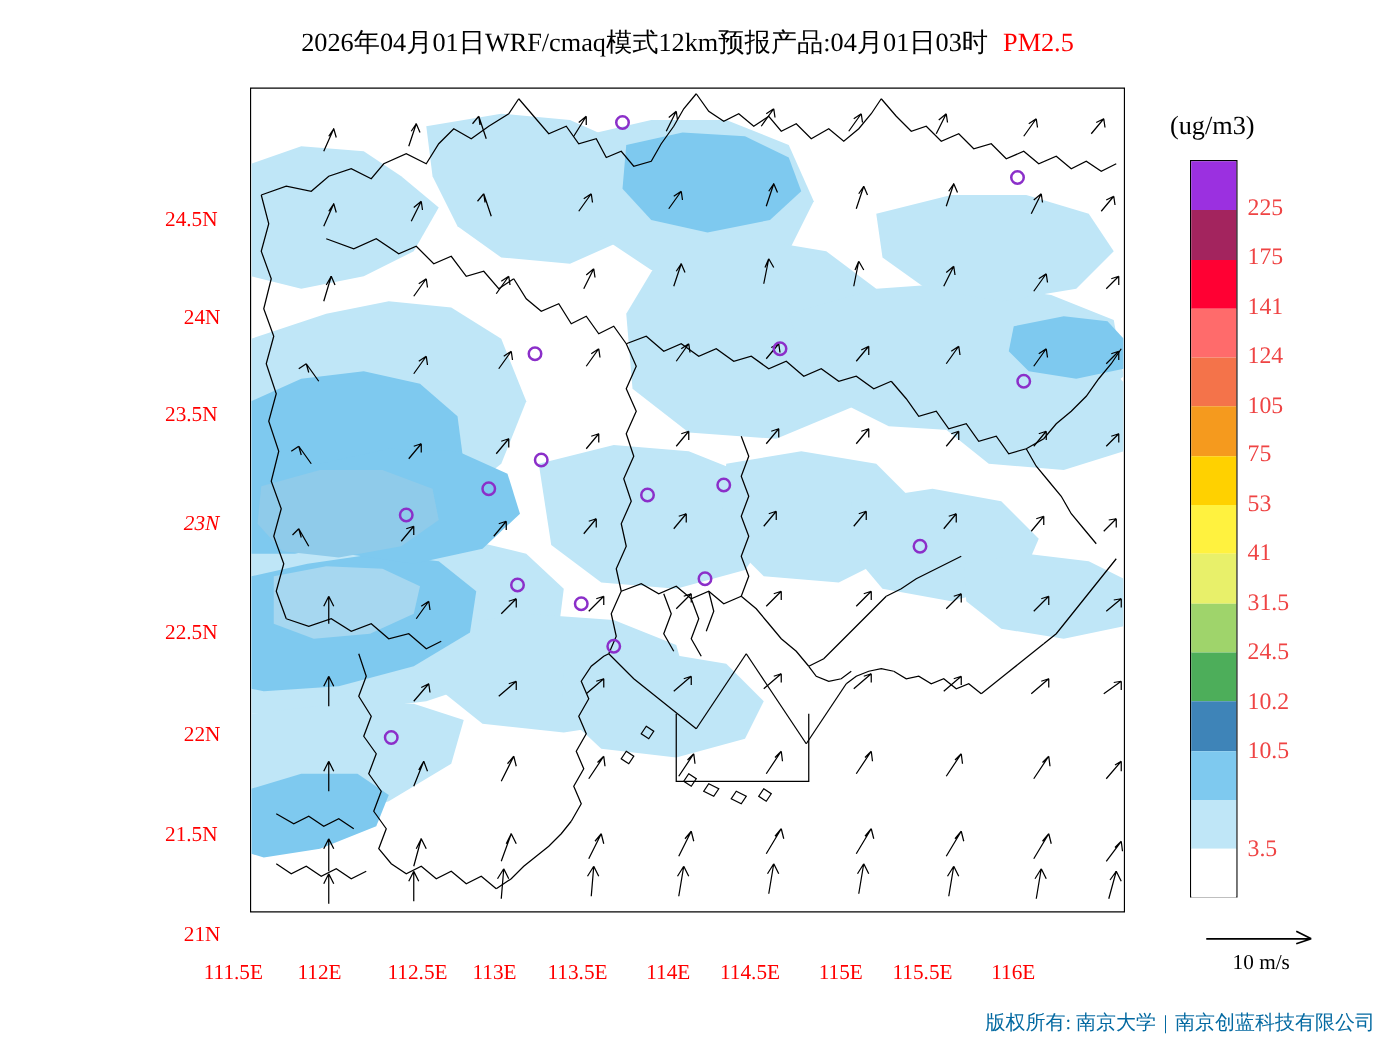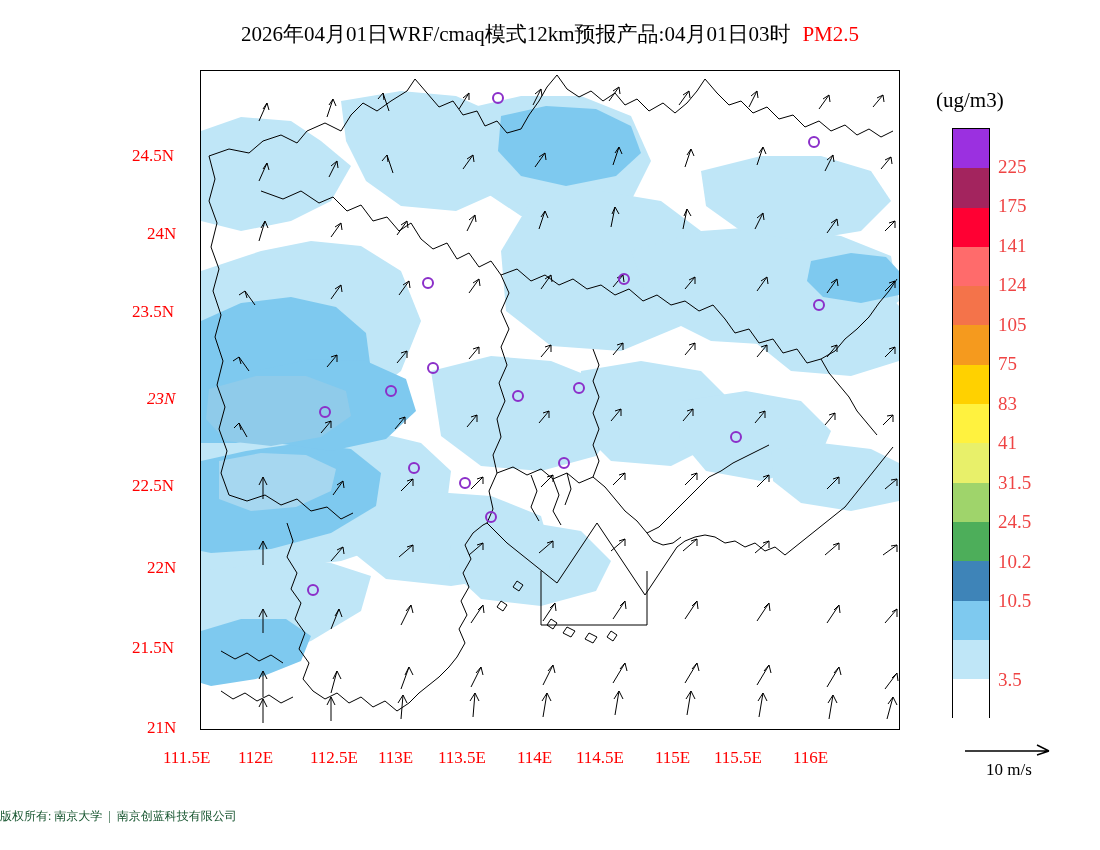--- a/index.html
+++ b/index.html
@@ -56,20 +56,21 @@
     display: block;
   }
 
   
   .axis-label {
     position: absolute;
     color: #ff0000;
     font-size: 17px;
     font-family: "Liberation Serif", serif;
     white-space: nowrap;
+    margin-top: 20px;
   }
 
   
   #colorbar-units {
     position: absolute;
     left: 936px;
     top: 88px;
     font-size: 21px;
     color: #000000;
     white-space: nowrap;
@@ -114,23 +115,23 @@
     margin-top: 2px;
     white-space: nowrap;
   }
 
   
   #footer {
     position: absolute;
     left: 0;
     top: 808px;
     width: 1100px;
-    text-align: left;
-    font-size: 12px;
-    color: #14532d;
+    text-align: right;
+    font-size: 16px;
+    color: #0369a1;
     white-space: nowrap;
   }
   #footer .sep {
     margin: 0 6px;
   }
 </style>
 </head>
 <body>
 
 <div id="root">
@@ -431,21 +432,21 @@
     <div class="cb-cell" style="height:39.3px;background:#BFE6F7;"></div>
     <div class="cb-cell" style="height:39.3px;background:#FFFFFF;"></div>
   </div>
 
   <div class="cb-tick" style="top:167px;">225</div>
   <div class="cb-tick" style="top:206px;">175</div>
   <div class="cb-tick" style="top:246px;">141</div>
   <div class="cb-tick" style="top:285px;">124</div>
   <div class="cb-tick" style="top:325px;">105</div>
   <div class="cb-tick" style="top:364px;">75</div>
-  <div class="cb-tick" style="top:404px;">83</div>
+  <div class="cb-tick" style="top:404px;">53</div>
   <div class="cb-tick" style="top:443px;">41</div>
   <div class="cb-tick" style="top:483px;">31.5</div>
   <div class="cb-tick" style="top:522px;">24.5</div>
   <div class="cb-tick" style="top:562px;">10.2</div>
   <div class="cb-tick" style="top:601px;">10.5</div>
   <div class="cb-tick" style="top:680px;">3.5</div>
 
   <div id="wind-scale">
     <svg width="92" height="18" viewBox="0 0 92 18" xmlns="http://www.w3.org/2000/svg">
       <path d="M2,11 L86,11 M86,11 L74,5 M86,11 L74,15" stroke="#000000" stroke-width="1.4" fill="none"></path>

